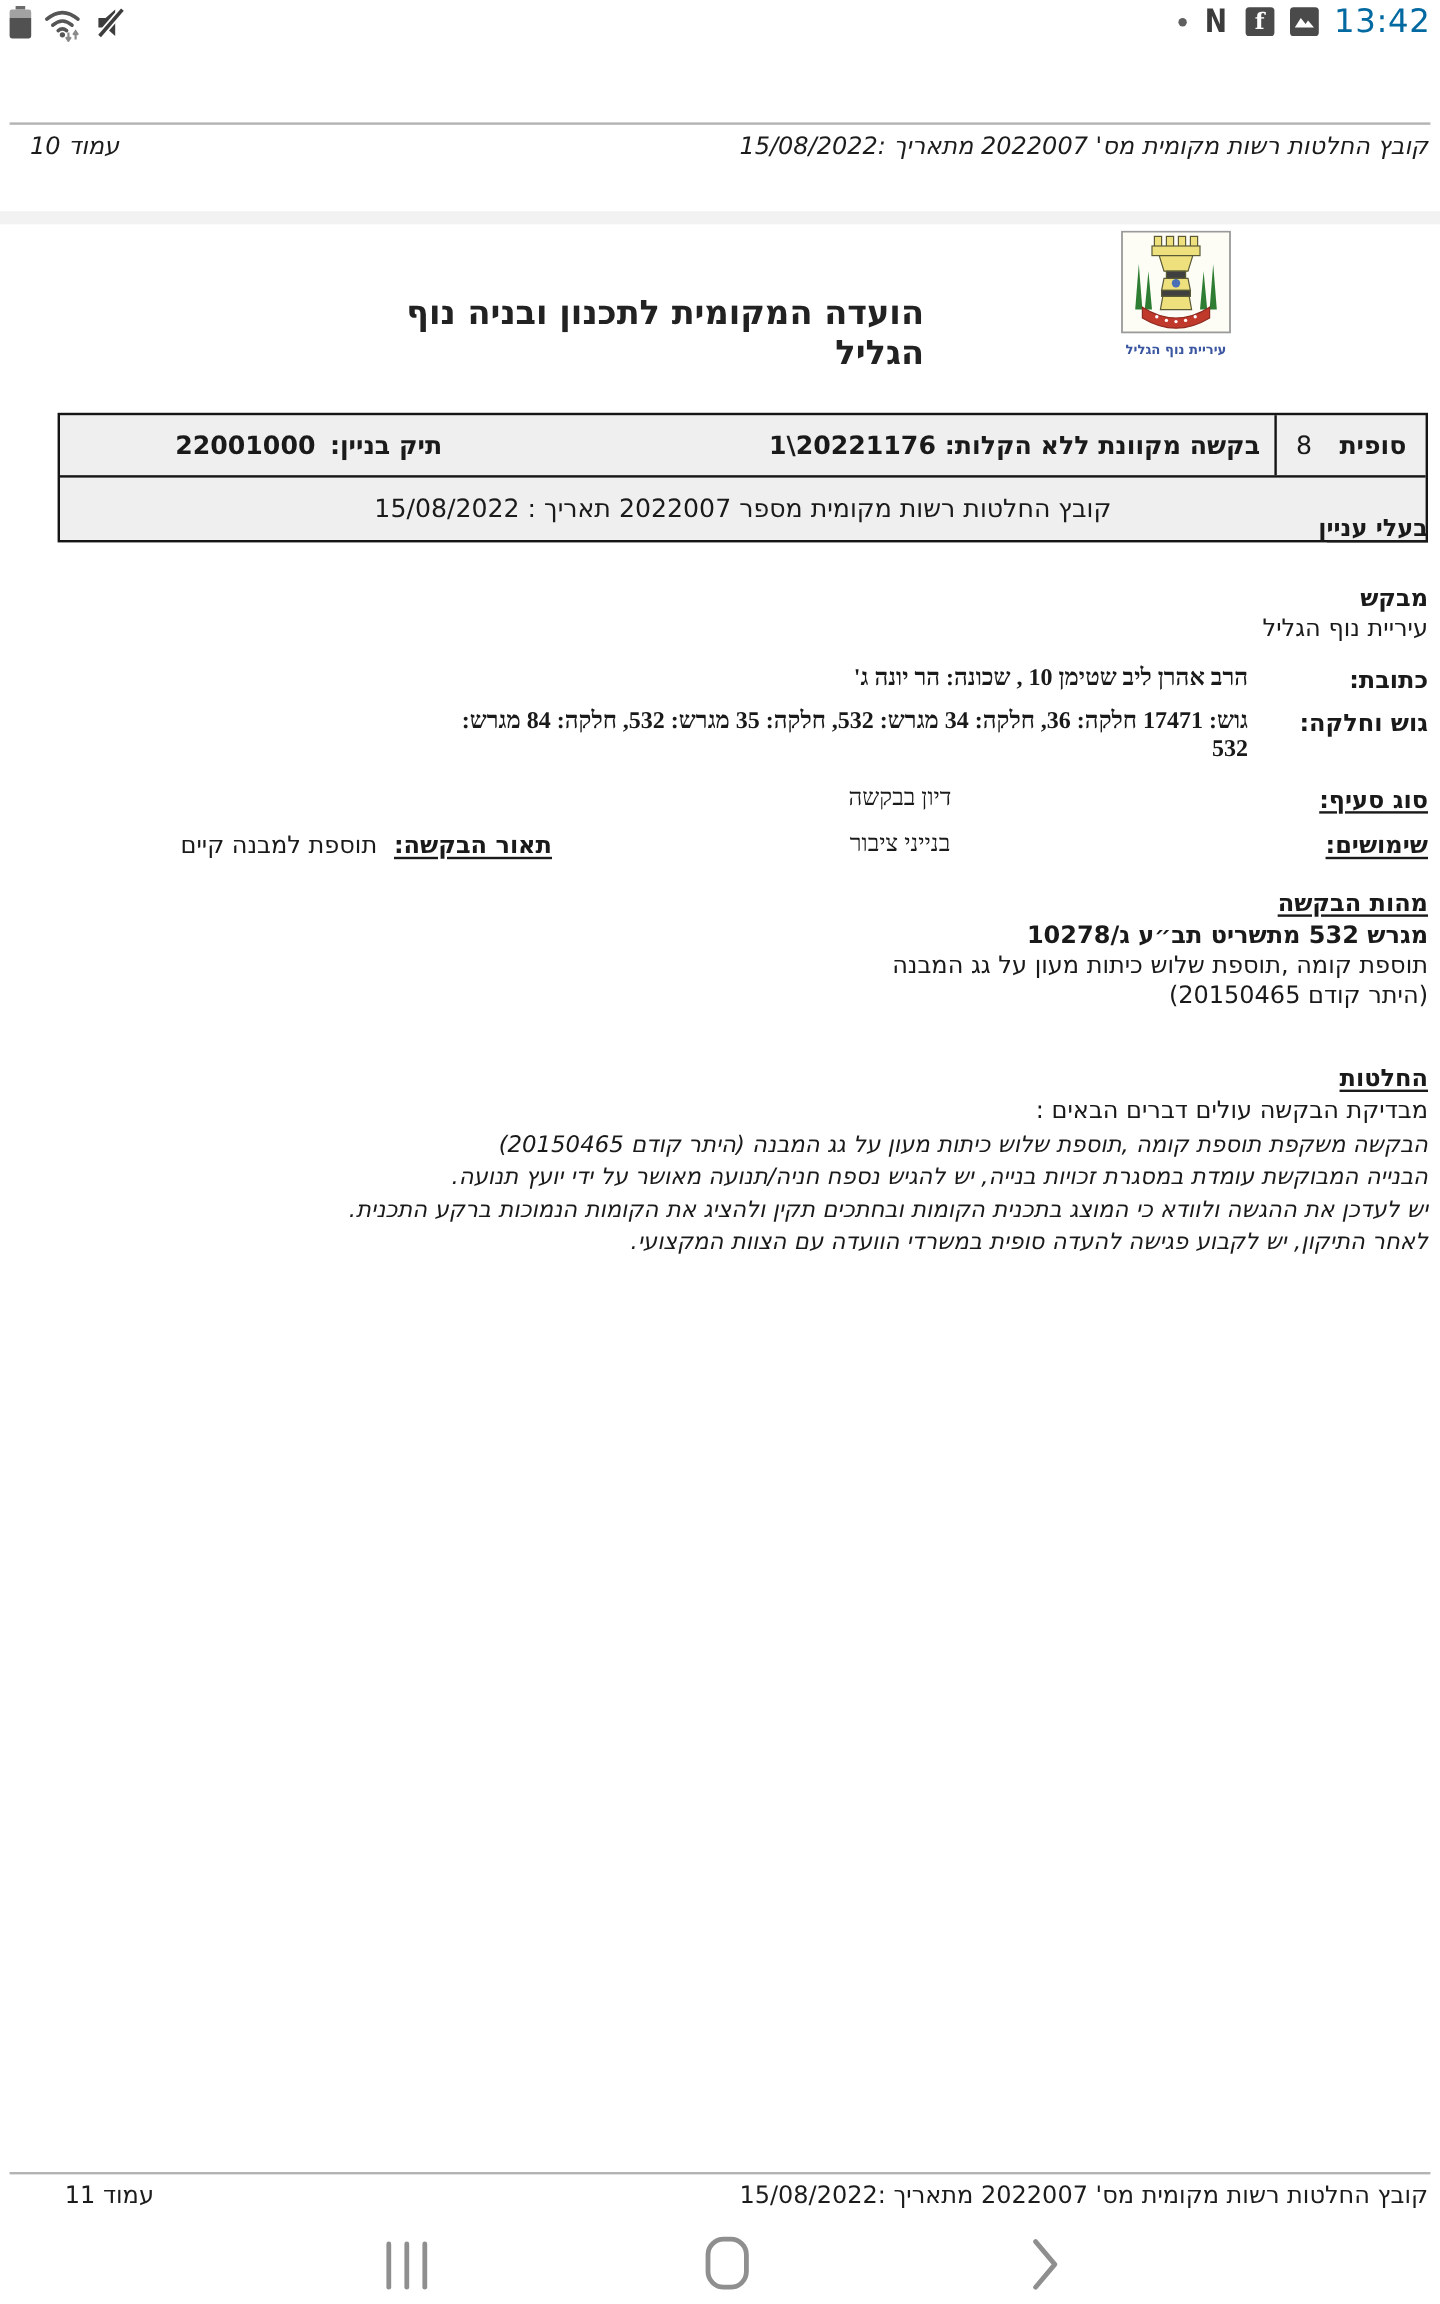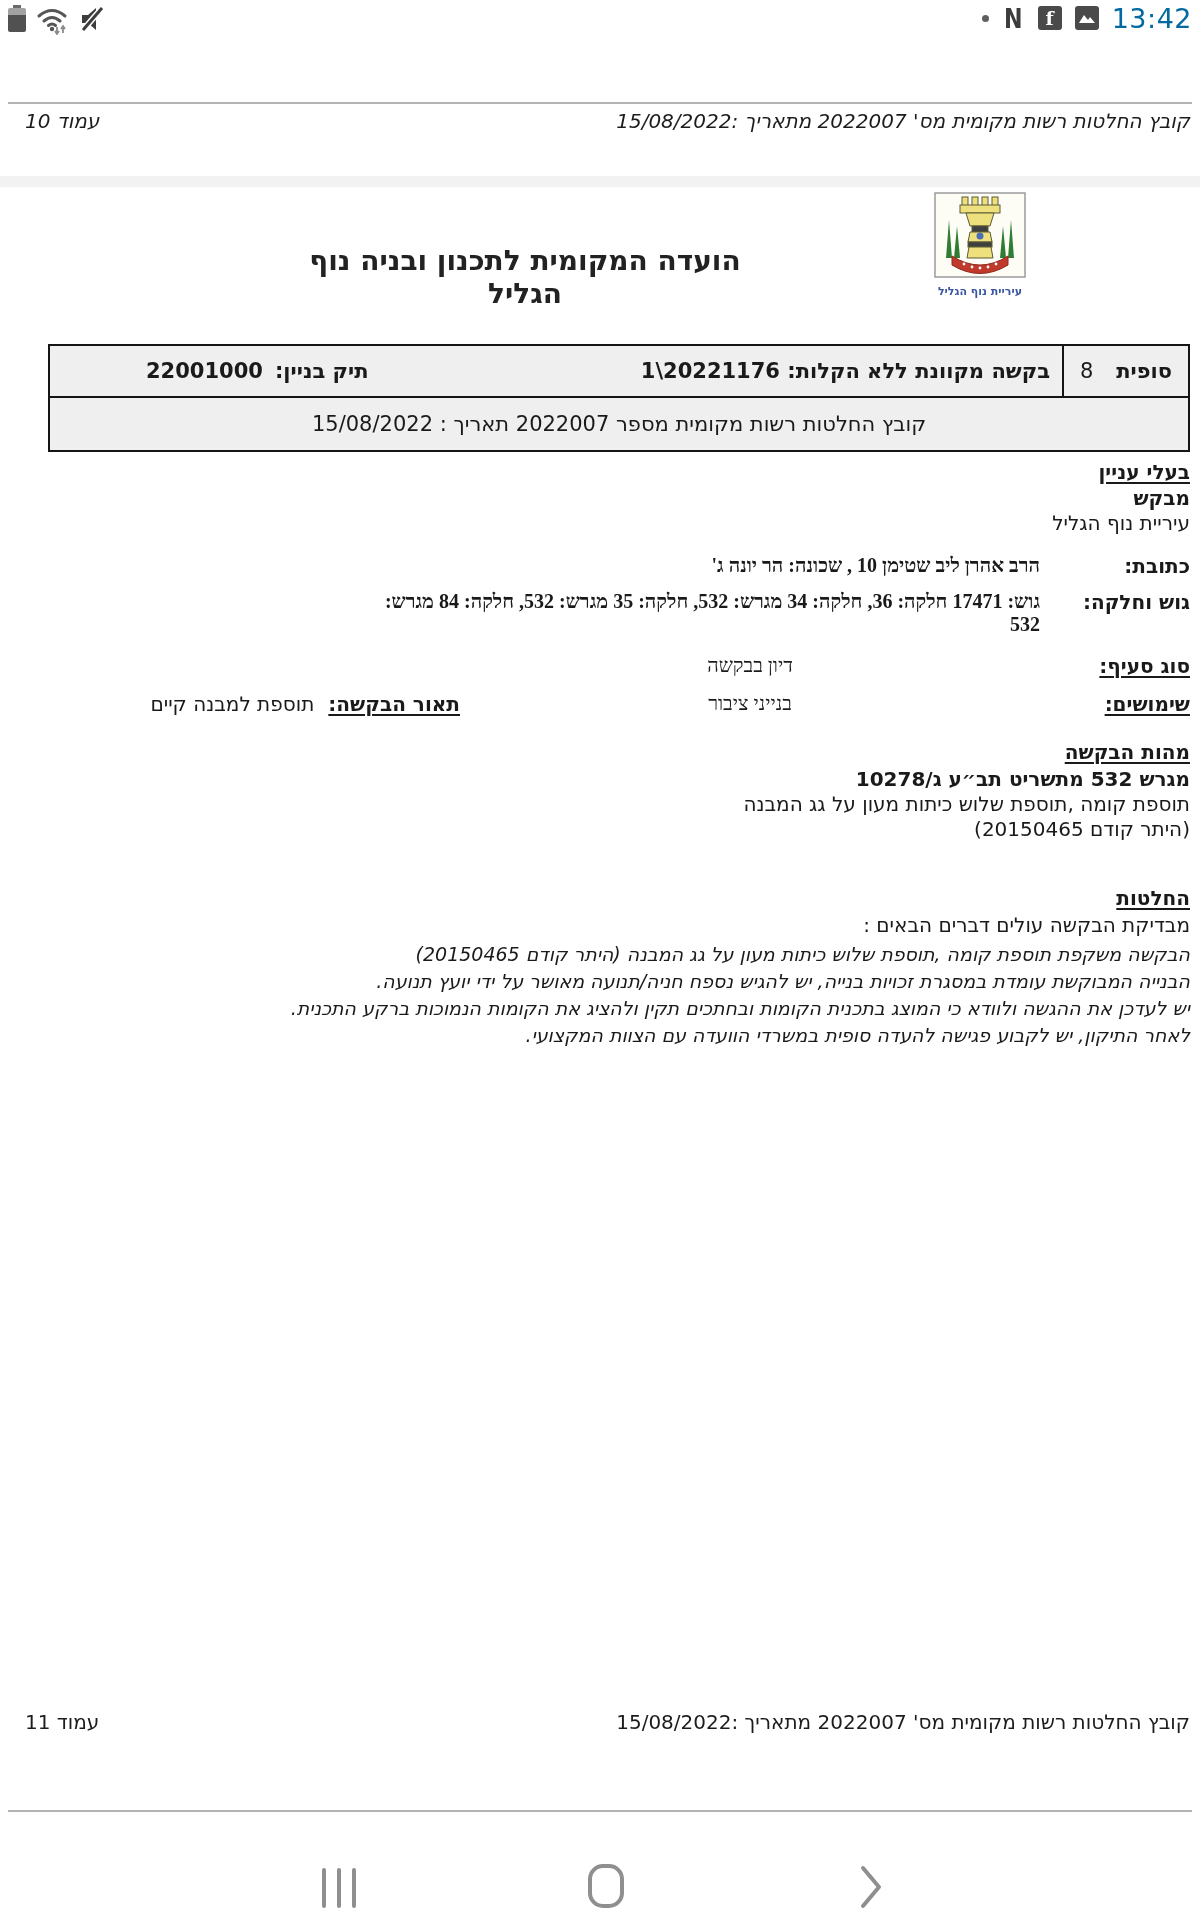--- a/index.html
+++ b/index.html
@@ -23,21 +23,21 @@
   .clock{font-size:27px;color:#0369a1;letter-spacing:.5px;}
   
   .hairline{left:8px;right:8px;height:2px;background:#b3b3b3;}
   .hdr-row{left:25px;right:10px;display:flex;justify-content:space-between;
     font-size:20px;color:#1c1c1c;}
   .hdr-row .rtl{direction:rtl;}
   .band{left:0;right:0;height:11px;background:#f2f2f2;}
   
   .logo-box{left:928px;top:192px;width:104px;text-align:center;}
   .logo-caption{font-size:11px;font-weight:bold;color:#3a56a0;direction:rtl;margin-top:1px;}
-  .doc-title{left:280px;top:244px;width:490px;text-align:center;direction:rtl;
+  .doc-title{left:280px;top:244px;width:490px;text-align:right;direction:rtl;
     font-size:28px;font-weight:bold;color:#222;}
   .info-table{left:48px;top:344px;width:1138px;border:2px solid #151515;background:#efefef;
     direction:rtl;}
   .trow1{height:50px;display:flex;border-bottom:2px solid #151515;align-items:center;}
   .cell-section{width:126px;height:100%;border-left:2px solid #151515;display:flex;
     align-items:center;justify-content:space-between;padding:0 16px;box-sizing:border-box;
     font-size:21px;}
   .cell-section .lbl{font-weight:bold;}
   .cell-main{flex:1;display:flex;align-items:center;justify-content:space-between;
     padding-right:12px;padding-left:96px;font-size:21px;}
@@ -156,21 +156,21 @@
         <span>תיק בניין:</span>
         <span>22001000</span>
       </span>
     </div>
   </div>
   <div class="trow2">
     <span>קובץ החלטות רשות מקומית מספר 2022007 תאריך : 15/08/2022</span>
   </div>
 </div>
 
-<div class="abs rtl-line bold uline" style="top:460px;">בעלי עניין</div>
+<div class="abs rtl-line bold uline" style="top:428px;">בעלי עניין</div>
 <div class="abs rtl-line bold" style="top:486px;">מבקש</div>
 <div class="abs rtl-line" style="top:511px;">עיריית נוף הגליל</div>
 
 <div class="abs frow" style="top:554px;">
   <div class="flabel">כתובת:</div>
   <div class="val-wide bold">הרב אהרן ליב שטימן 10 , שכונה: הר יונה ג'</div>
 </div>
 
 <div class="abs frow" style="top:590px;">
   <div class="flabel">גוש וחלקה:</div>
@@ -201,21 +201,21 @@
 <div class="abs rtl-line bold uline" style="top:886px;">החלטות</div>
 <div class="abs rtl-line" style="top:913px;">מבדיקת הבקשה עולים דברים הבאים :</div>
 <div class="abs dec-block" style="top:941px;">
   <div class="dec-line">הבקשה משקפת תוספת קומה ,תוספת שלוש כיתות מעון על גג המבנה (היתר קודם  20150465)</div>
   <div class="dec-line">הבנייה המבוקשת עומדת במסגרת זכויות בנייה, יש להגיש נספח חניה/תנועה מאושר על ידי יועץ תנועה.</div>
   <div class="dec-line">יש לעדכן את ההגשה ולוודא כי המוצג בתכנית הקומות ובחתכים תקין ולהציג את הקומות הנמוכות ברקע התכנית.</div>
   <div class="dec-line">לאחר התיקון, יש לקבוע פגישה להעדה סופית במשרדי הוועדה עם הצוות המקצועי.</div>
 </div>
 
 <div class="abs hairline" style="top:1810px;"></div>
-<div class="abs hdr-row" style="top:1710px;">
+<div class="abs hdr-row" style="top:1817px;margin-left:29px;">
   <span class="rtl">עמוד 11</span>
   <span class="rtl">קובץ החלטות רשות מקומית מס' 2022007 מתאריך :15/08/2022</span>
 </div>
 
 <div class="abs recents nav-btn">
   <span></span>
     <span></span>
     <span></span>
 </div>
 <div class="abs home nav-btn"></div>

